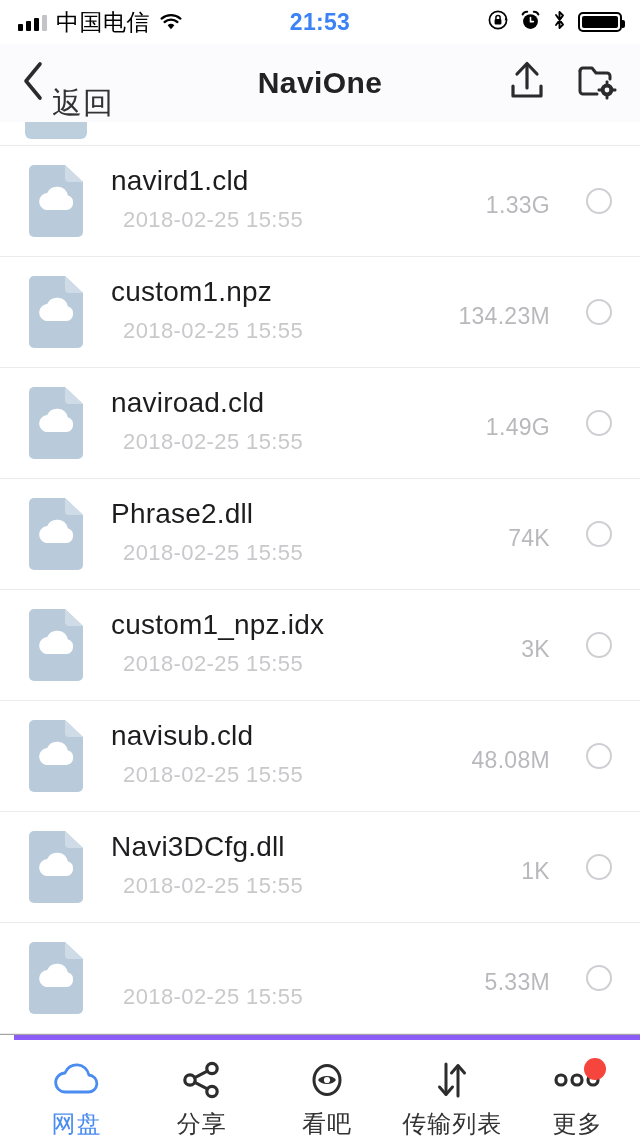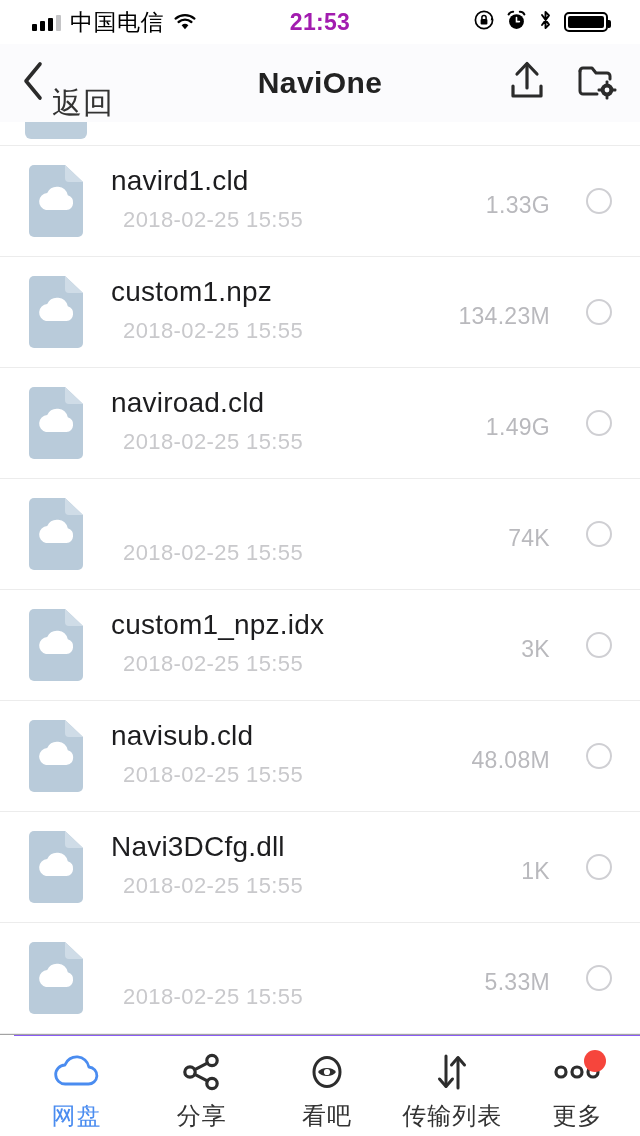--- a/index.html
+++ b/index.html
@@ -8,36 +8,36 @@
     font-family:"Liberation Sans","DejaVu Sans",sans-serif;
     background:#ffffff;
     overflow:hidden;
     position:relative;
   }
 
   
   .statusbar{
     height:44px; width:100%;
     display:flex; align-items:center;
-    padding:0 32px;
+    padding:0 18px;
     background:#ffffff;
     position:relative;
   }
   .sb-left{ display:flex; align-items:center; gap:9px; }
   .bars{ display:flex; align-items:flex-end; gap:3px; height:17px; }
   .bars i{ display:block; width:5px; background:#000; border-radius:1px; }
   .bars i:nth-child(1){ height:7px; }
   .bars i:nth-child(2){ height:10px; }
   .bars i:nth-child(3){ height:13px; }
   .bars i:nth-child(4){ height:16px; background:#c4c4c6; }
   .carrier{ font-size:23px; color:#000; letter-spacing:.5px; line-height:1; }
   .wifi{ width:24px; height:18px; position:relative; }
   .sb-center{
     position:absolute; left:0; right:0; text-align:center;
-    font-size:23px; font-weight:bold; color:#a21caf; letter-spacing:.3px;
+    font-size:23px; font-weight:bold; color:#3b82f6; letter-spacing:.3px;
   }
   .sb-right{ margin-left:auto; display:flex; align-items:center; gap:11px; position:relative; z-index:2; }
   .battery{
     width:44px; height:20px; border:2px solid #000; border-radius:5px;
     position:relative; padding:2px;
   }
   .battery::after{
     content:""; position:absolute; right:-5px; top:6px;
     width:3px; height:8px; background:#000; border-radius:0 2px 2px 0;
   }
@@ -110,22 +110,22 @@
     position:absolute; right:28px; top:42px;
     width:26px; height:26px; border-radius:50%;
     border:2px solid #cfcfd3; background:transparent;
     cursor:pointer;
   }
 
   
   .tabbar{
     position:absolute; bottom:0; left:14px; right:0;
     height:101px; background:#ffffff;
-    border-top:1px solid #8b5cf6;
-    display:flex; align-items:center;
+    border-top:5px solid #8b5cf6;
+    display:flex; align-items:flex-end;
   }
   .tab{
     flex:1; display:flex; flex-direction:column;
     align-items:center; justify-content:center;
     gap:10px; cursor:pointer; position:relative;
     padding-top:6px;
   }
   .tab .glyph{ height:44px; display:flex; align-items:center; justify-content:center; }
   .tab .tlabel{ font-size:24px; color:#333; letter-spacing:1px; line-height:1; }
   .tab.active .tlabel{ color:#4a8cf0; }
@@ -267,20 +267,21 @@
         <span class="fsize">1.49G</span>
         <span class="check"></span>
       </div>
       <div class="row">
         <span class="fileicon"><svg width="62" height="76" viewBox="0 0 62 76">
             <path d="M4 7 a5 5 0 0 1 5-5 h31 l18 17 v50 a5 5 0 0 1 -5 5 H9 a5 5 0 0 1 -5-5 Z" fill="#b9cbda"></path>
             <path d="M40 2 l18 17 H44 a4 4 0 0 1 -4-4 Z" fill="#cfdce7"></path>
             <path d="M21 47 a8.6 8.6 0 0 1 1.2 -17 a11 11 0 0 1 20.6 2.2 a7.6 7.6 0 0 1 -1.4 14.8 Z" fill="#ffffff"></path>
           </svg></span>
         <span class="meta">
+          <span class="fname">Phrase2.dll</span>
           <span class="fdate">2018-02-25 15:55</span>
         </span>
         <span class="fsize">74K</span>
         <span class="check"></span>
       </div>
       <div class="row">
         <span class="fileicon"><svg width="62" height="76" viewBox="0 0 62 76">
             <path d="M4 7 a5 5 0 0 1 5-5 h31 l18 17 v50 a5 5 0 0 1 -5 5 H9 a5 5 0 0 1 -5-5 Z" fill="#b9cbda"></path>
             <path d="M40 2 l18 17 H44 a4 4 0 0 1 -4-4 Z" fill="#cfdce7"></path>
             <path d="M21 47 a8.6 8.6 0 0 1 1.2 -17 a11 11 0 0 1 20.6 2.2 a7.6 7.6 0 0 1 -1.4 14.8 Z" fill="#ffffff"></path>

